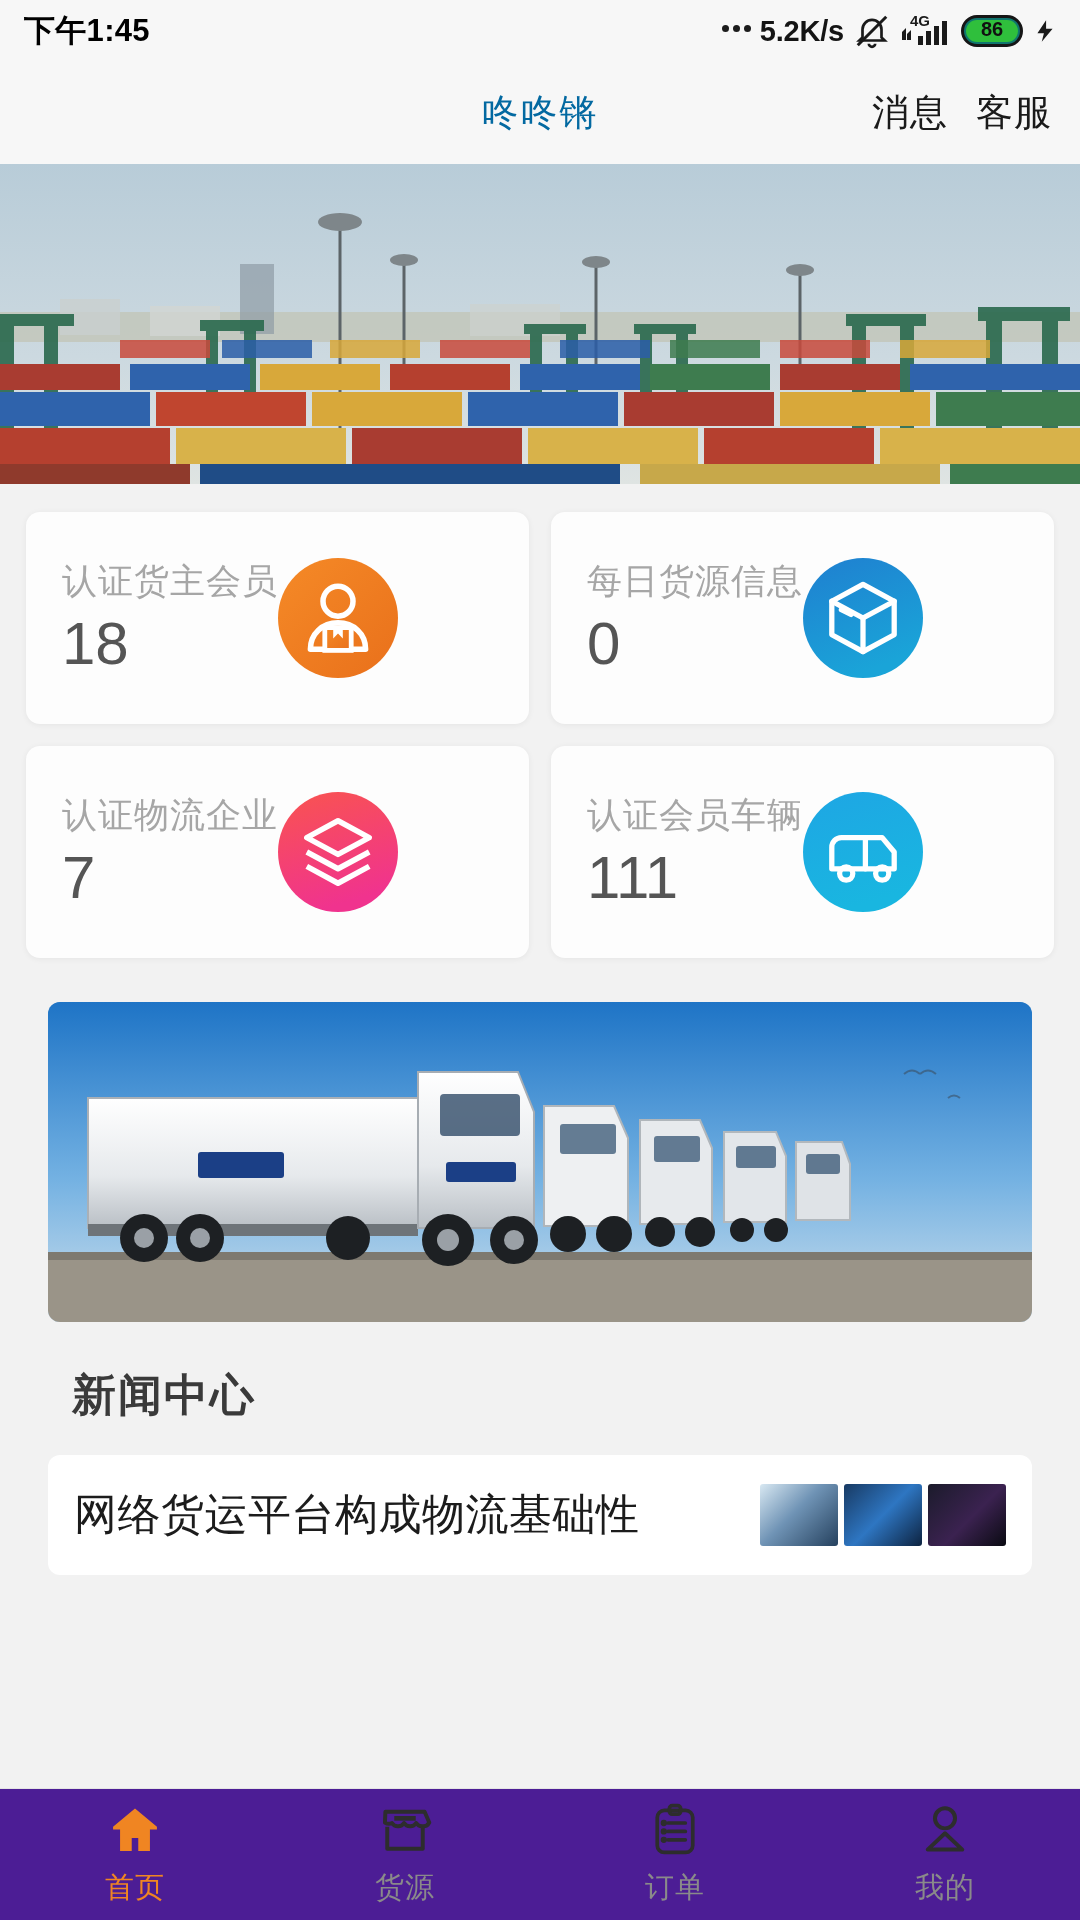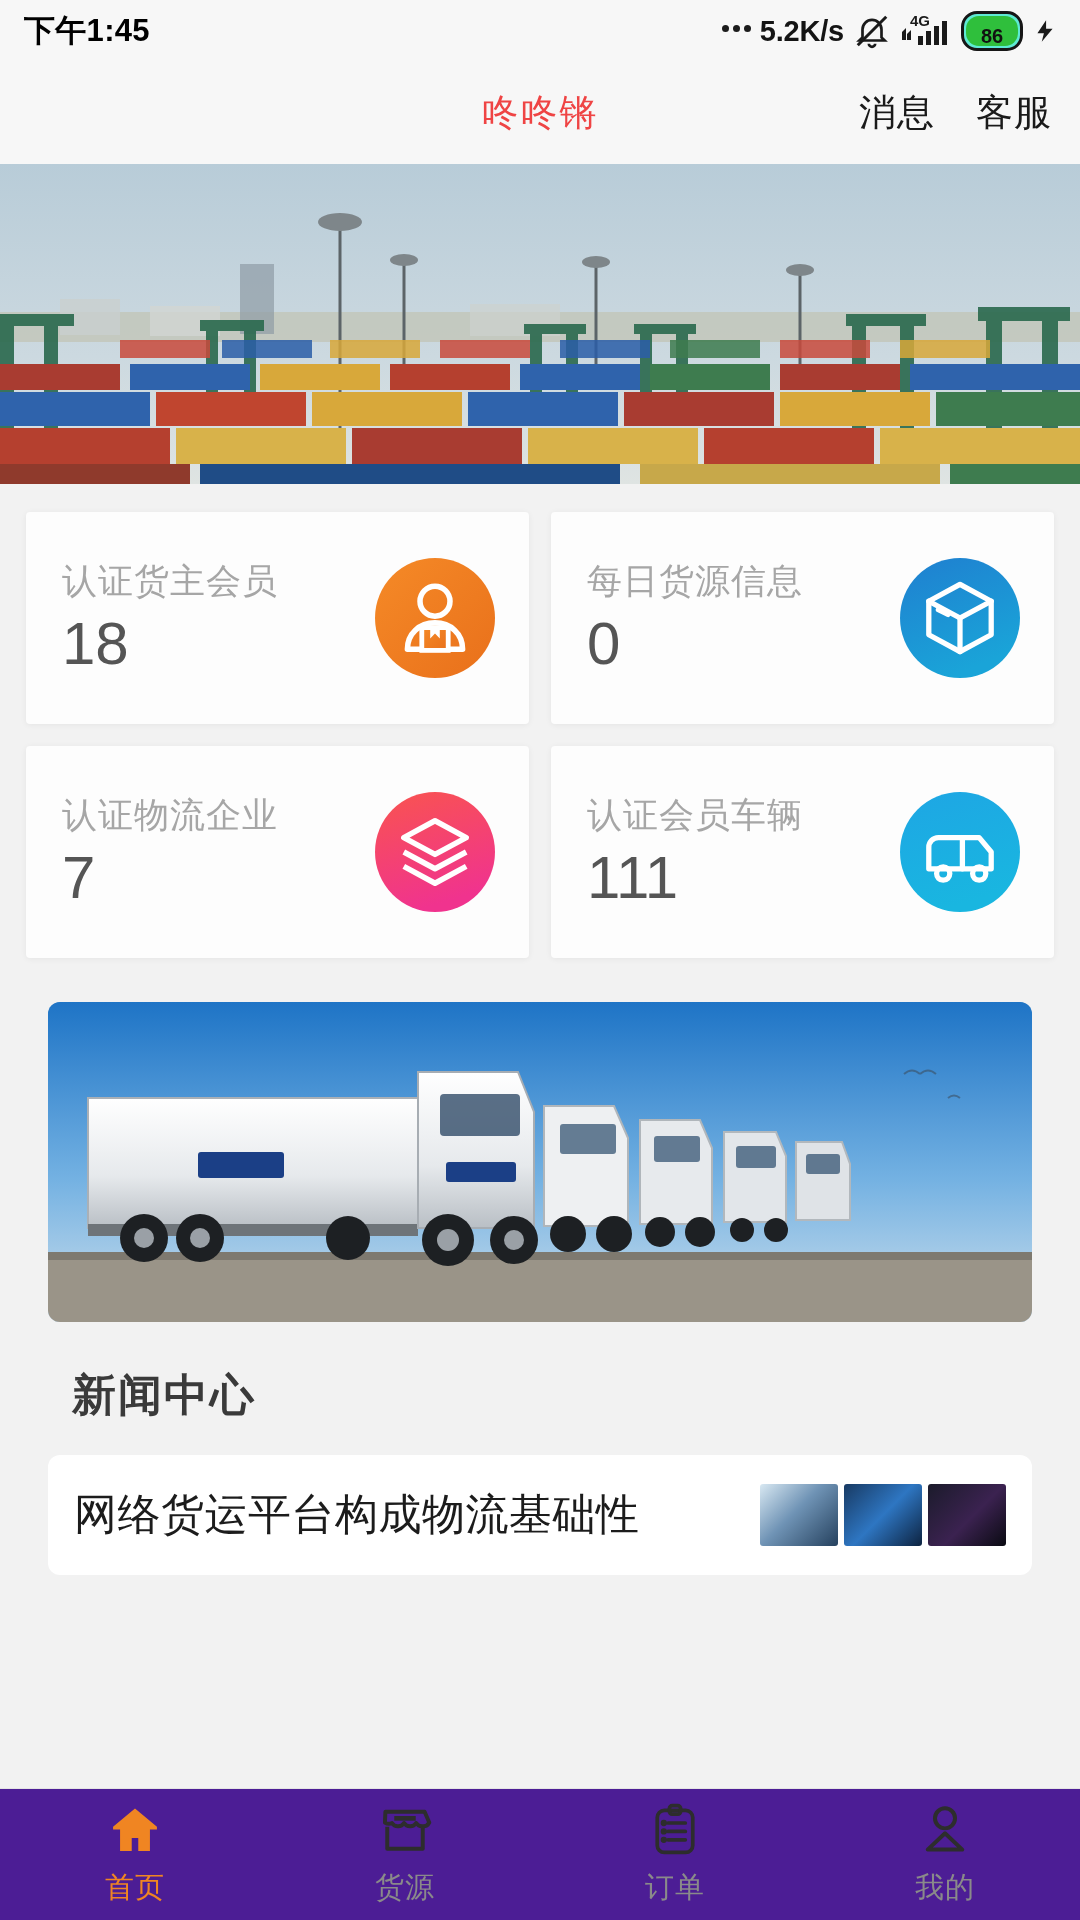--- a/index.html
+++ b/index.html
@@ -16,60 +16,60 @@
     display:flex; align-items:center; justify-content:space-between;
     padding:0 22px 0 24px;
   }
   .sb-time{ font-size:31px; font-weight:700; color:#000000; letter-spacing:.3px; }
   .sb-right{ display:flex; align-items:center; gap:9px; }
   .sb-dots{ display:flex; align-items:flex-end; gap:4px; padding-bottom:5px; }
   .sb-dots i{ width:7px; height:7px; border-radius:50%; background:#1c1c1c; display:block; }
   .sb-speed{ font-size:29px; font-weight:700; color:#141414; letter-spacing:-.2px; }
   .sb-icon{ display:flex; align-items:center; }
   .batt{
-    width:62px; height:40px; border:3px solid #161616; border-radius:16px;
-    display:flex; align-items:flex-end; justify-content:center; position:relative;
-    background:#5eead4;
+    width:62px; height:32px; border:3px solid #161616; border-radius:16px;
+    display:flex; align-items:flex-start; justify-content:center; position:relative;
+    background:#0f766e;
   }
   .batt .fill{
     position:absolute; left:2px; top:2px; bottom:2px; width:52px;
     border-radius:13px; background:#2fbf3c;
   }
   .batt span{ position:relative; font-size:20px; font-weight:700; color:#111; z-index:2; }
 
   
   .header{
     height:102px; background:#f7f7f7;
     display:flex; align-items:center; position:relative;
   }
   .hdr-title{
     position:absolute; left:0; right:0; text-align:center;
-    font-size:37px; color:#ef4444; font-weight:400; letter-spacing:2px;
+    font-size:37px; color:#0369a1; font-weight:400; letter-spacing:2px;
   }
   .hdr-actions{
-    position:absolute; right:28px; display:flex; gap:41px;
+    position:absolute; right:28px; display:flex; gap:28px;
   }
   .hdr-actions a{ font-size:37px; color:#1a1a1a; text-decoration:none; letter-spacing:1px; }
 
   
   .banner{
     position:relative; width:1080px; height:320px; overflow:hidden;
     background:#9fb4c4;
   }
   .banner svg{ display:block; width:1080px; height:320px; }
 
   
   .stats{
     padding:28px 26px 0 26px;
     display:grid; grid-template-columns:1fr 1fr; gap:22px;
   }
   .card{
-    background:#fdfdfd; border-radius:4px; height:212px;
+    background:#fdfdfd; border-radius:14px; height:212px;
     box-shadow:0 1px 6px rgba(0,0,0,.06);
-    display:flex; align-items:center; justify-content:space-between;
+    display:flex; align-items:center; justify-content:flex-start;
     padding:0 34px 0 36px;
   }
   .card-txt{ display:flex; flex-direction:column; justify-content:center; }
   .card-label{ font-size:35px; color:#a6a6a6; letter-spacing:1px; line-height:1.1; }
   .card-value{ font-size:60px; color:#555; margin-top:14px; line-height:1; font-weight:400; }
   .card-icon{ width:120px; height:120px; border-radius:50%; flex:0 0 120px; }
   .card-icon svg{ width:120px; height:120px; display:block; }
 
   
   .promo{

